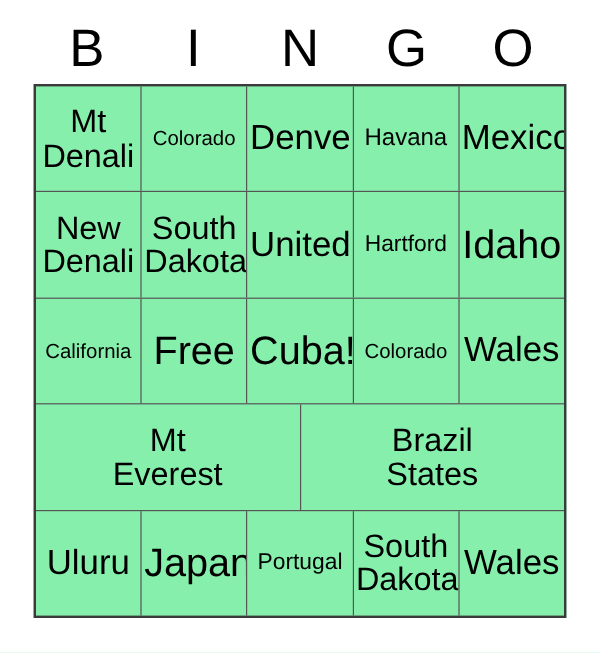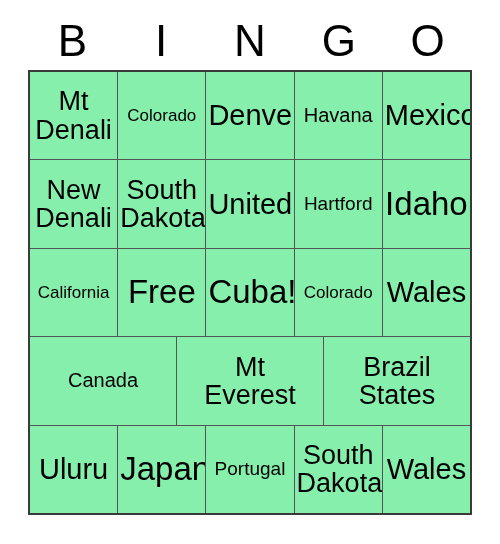--- a/index.html
+++ b/index.html
@@ -167,23 +167,20 @@
       <div class="cell">
           <span class="cell-text fs-xs">Colorado</span>
         </div>
       <div class="cell">
           <span class="cell-text fs-xl">Wales</span>
         </div>
     </div>
 
     <div class="grid-row">
       <div class="cell">
-          <span class="cell-text fs-md">Canada</span>
-        </div>
-      <div class="cell">
           <span class="cell-text fs-lg">Mt
 Everest</span>
         </div>
       <div class="cell">
           <span class="cell-text fs-lg">Brazil
 States</span>
         </div>
     </div>
 
     <div class="grid-row">

